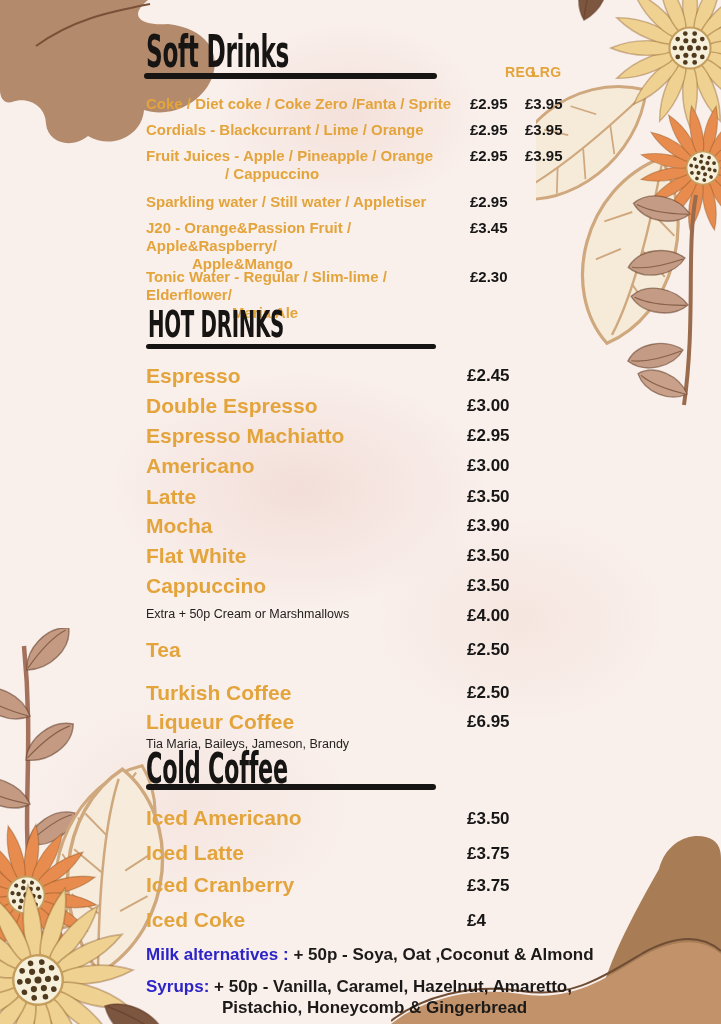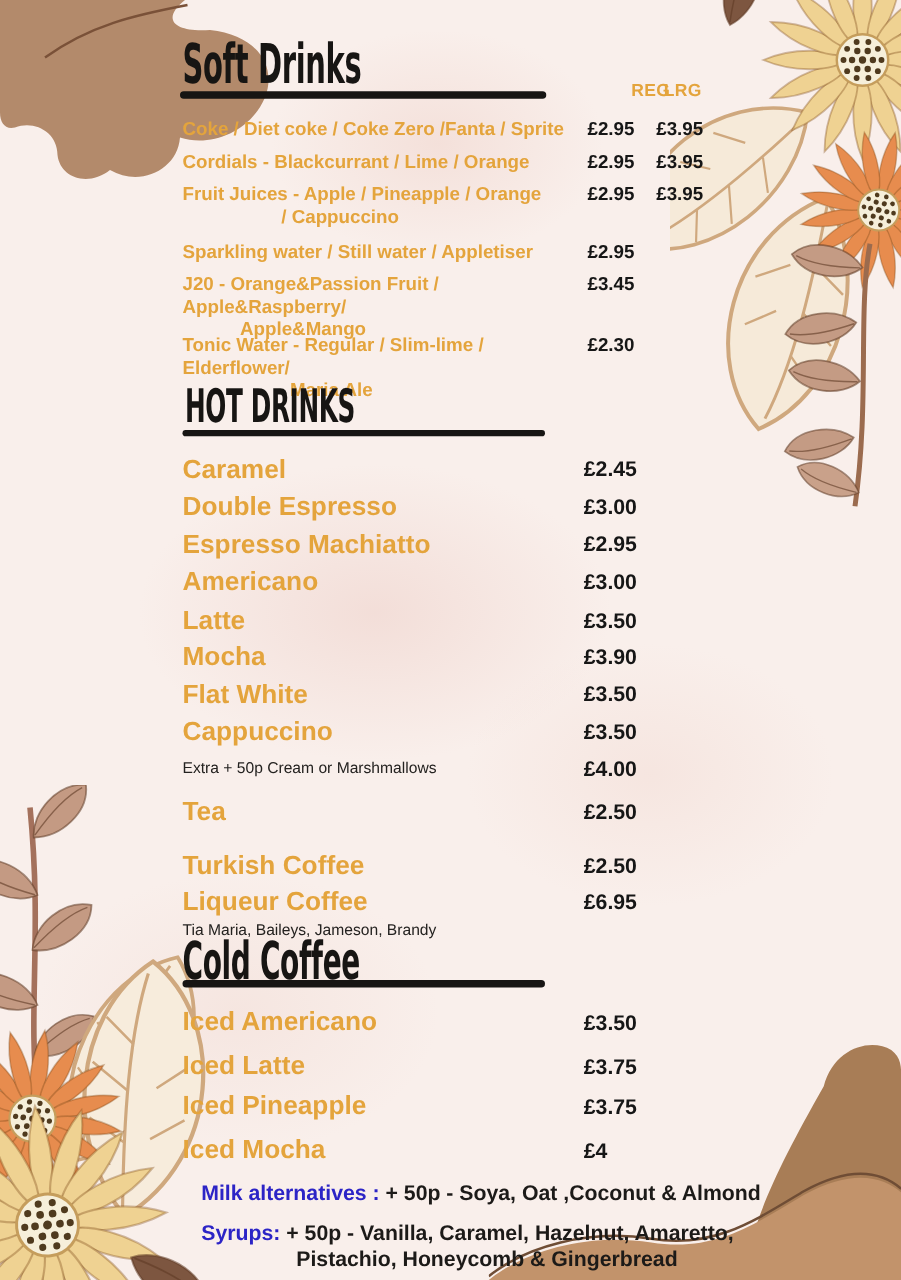--- a/index.html
+++ b/index.html
@@ -33,21 +33,21 @@
   .srow .nm{width:322px;}
   .sprice{position:absolute;top:0;font-size:15px;color:#161616;}
   .sprice.reg{left:324px;} .sprice.lrg{left:379px;}
   .l2a{padding-left:79px;} .l2b{padding-left:46px;} .l2c{padding-left:86px;}
 
   .hrow{position:absolute;left:146px;width:450px;}
   .hrow .nm{font-size:21px;line-height:24px;font-weight:bold;color:#e4a43c;}
   .hprice{position:absolute;left:321px;top:2px;font-size:17px;font-weight:bold;color:#161616;}
   .note{font-size:12.5px;line-height:15px;font-weight:normal;color:#242220;margin-top:3px;}
 
-  .mnote{position:absolute;left:146px;font-size:17px;line-height:21px;font-weight:bold;color:#1c1a18;margin-left:15px;}
+  .mnote{position:absolute;left:146px;font-size:17px;line-height:21px;font-weight:bold;color:#1c1a18;}
   .blue{color:#2c24c6;}
   .syr2{padding-left:76px;}
 </style>
 </head>
 <body>
 
 <div class="page">
 
   <svg width="0" height="0" style="position:absolute" aria-hidden="true">
     <defs>
@@ -188,21 +188,21 @@
         <div>Tonic Water - Regular / Slim-lime / Elderflower/</div>
         <div class="l2c">Maria Ale</div>
       </div>
       <div class="sprice reg">£2.30</div>
     </div>
 
     <div id="h-hot" class="heading">HOT DRINKS</div>
     <div id="rule-hot" class="rule"></div>
 
     <div class="hrow" style="top:364px">
-      <div class="nm">Caramel</div>
+      <div class="nm">Espresso</div>
       <div class="hprice">£2.45</div>
     </div>
     <div class="hrow" style="top:394px">
       <div class="nm">Double Espresso</div>
       <div class="hprice">£3.00</div>
     </div>
     <div class="hrow" style="top:424px">
       <div class="nm">Espresso Machiatto</div>
       <div class="hprice">£2.95</div>
     </div>
@@ -249,25 +249,25 @@
 
     <div class="hrow" style="top:806px">
       <div class="nm">Iced Americano</div>
       <div class="hprice" style="top:3px">£3.50</div>
     </div>
     <div class="hrow" style="top:841px">
       <div class="nm">Iced Latte</div>
       <div class="hprice" style="top:3px">£3.75</div>
     </div>
     <div class="hrow" style="top:873px">
-      <div class="nm">Iced Pineapple</div>
+      <div class="nm">Iced Cranberry</div>
       <div class="hprice" style="top:3px">£3.75</div>
     </div>
     <div class="hrow" style="top:908px">
-      <div class="nm">Iced Mocha</div>
+      <div class="nm">Iced Coke</div>
       <div class="hprice" style="top:3px">£4</div>
     </div>
 
     <div class="mnote" style="top:944px">
       <span class="blue">Milk alternatives :</span><span> + 50p - Soya, Oat ,Coconut &amp; Almond</span>
     </div>
     <div class="mnote" style="top:976px">
       <span class="blue">Syrups:</span><span> + 50p - Vanilla, Caramel, Hazelnut, Amaretto,</span>
       <div class="syr2">Pistachio, Honeycomb &amp; Gingerbread</div>
     </div>

